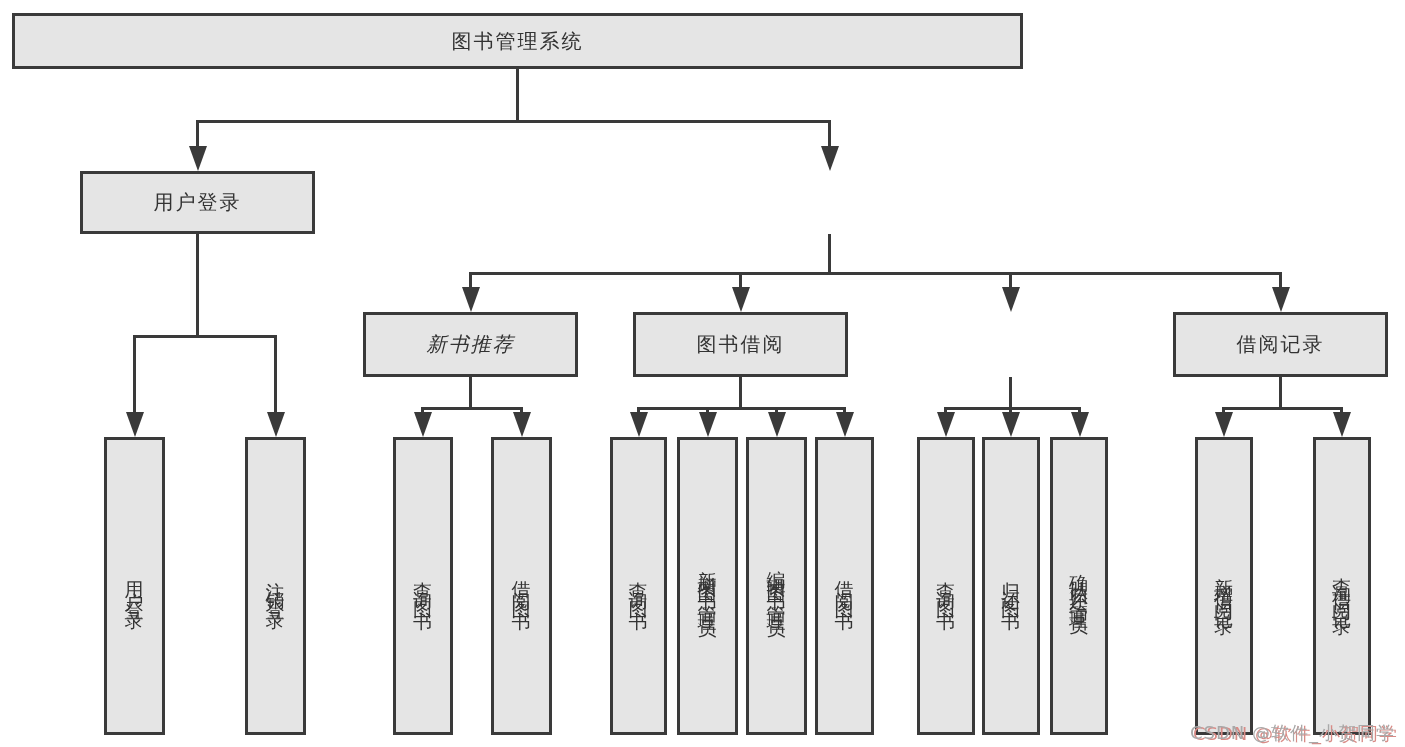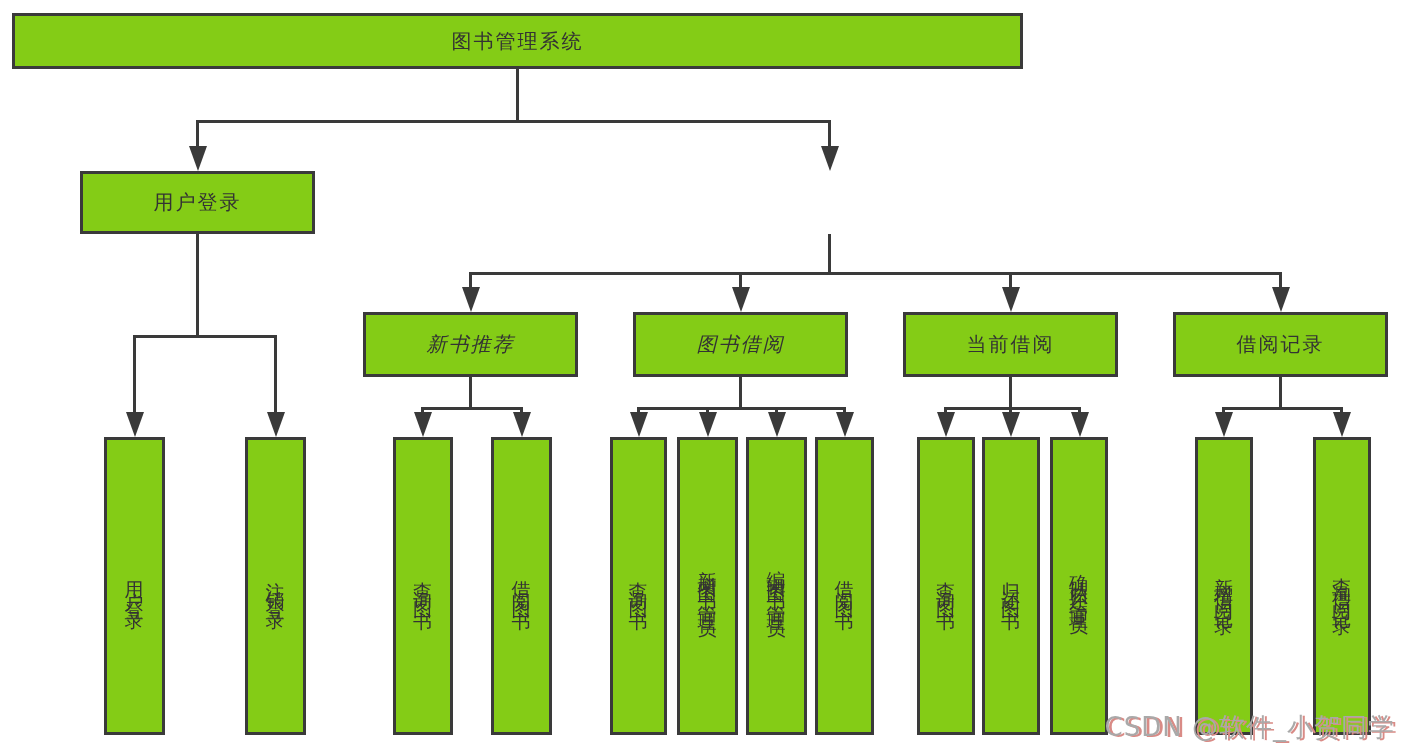--- a/index.html
+++ b/index.html
@@ -13,21 +13,21 @@
   #canvas{
     position:relative;
     width:1405px;height:747px;
     background:var(--background);
     font-family:"DejaVu Sans",sans-serif;
     overflow:hidden;
   }
   .box{
     position:absolute;
     border:3px solid var(--line);
-    background:#84cc16;
+    background:#e5e5e5;
     box-sizing:border-box;
     display:flex;align-items:center;justify-content:center;
     color:var(--text);
   }
   .hlabel{font-size:20px;letter-spacing:2px;white-space:nowrap;}
   .vlabel{
     writing-mode:vertical-rl;
     font-size:19px;
     letter-spacing:10px;
     line-height:1;
@@ -37,21 +37,21 @@
   .hline{position:absolute;height:3px;background:var(--line);}
   .arrow{
     position:absolute;width:0;height:0;
     border-left:9px solid transparent;
     border-right:9px solid transparent;
     border-top:25px solid var(--line);
   }
   .watermark{
     position:absolute;
     right:10px;bottom:2px;
-    font-size:26px;
+    font-size:18px;
     color:var(--watermark);
     text-shadow:3px 1px 0 var(--watermark-shadow);
     white-space:nowrap;
     letter-spacing:1px;
   }
 </style>
 </head>
 <body>
 
 <div id="canvas">
@@ -85,25 +85,22 @@
   <div class="vline" style="left:739px;top:272px;height:18px;"></div>
   <div class="arrow" style="left:731.5px;top:287px;"></div>
   <div class="vline" style="left:1009px;top:272px;height:18px;"></div>
   <div class="arrow" style="left:1001.5px;top:287px;"></div>
   <div class="vline" style="left:1279px;top:272px;height:18px;"></div>
   <div class="arrow" style="left:1271.5px;top:287px;"></div>
 
   <div class="box hlabel" style="left:363px;top:312px;width:215px;height:65px;font-style:italic;">
     <span>新书推荐</span>
   </div>
-  <div class="box hlabel" style="left:633px;top:312px;width:215px;height:65px;font-style:italic;">
+  <div class="box hlabel" style="left:633px;top:312px;width:215px;height:65px;">
     <span>图书借阅</span>
-  </div>
-  <div class="box hlabel" style="left:903px;top:312px;width:215px;height:65px;">
-    <span>当前借阅</span>
   </div>
   <div class="box hlabel" style="left:1173px;top:312px;width:215px;height:65px;">
     <span>借阅记录</span>
   </div>
 
   <div class="vline" style="left:469px;top:377px;height:33px;"></div>
   <div class="hline" style="left:421px;top:407px;width:102px;"></div>
   <div class="vline" style="left:421px;top:407px;height:8px;"></div>
   <div class="arrow" style="left:414px;top:412px;"></div>
   <div class="vline" style="left:520px;top:407px;height:8px;"></div>

